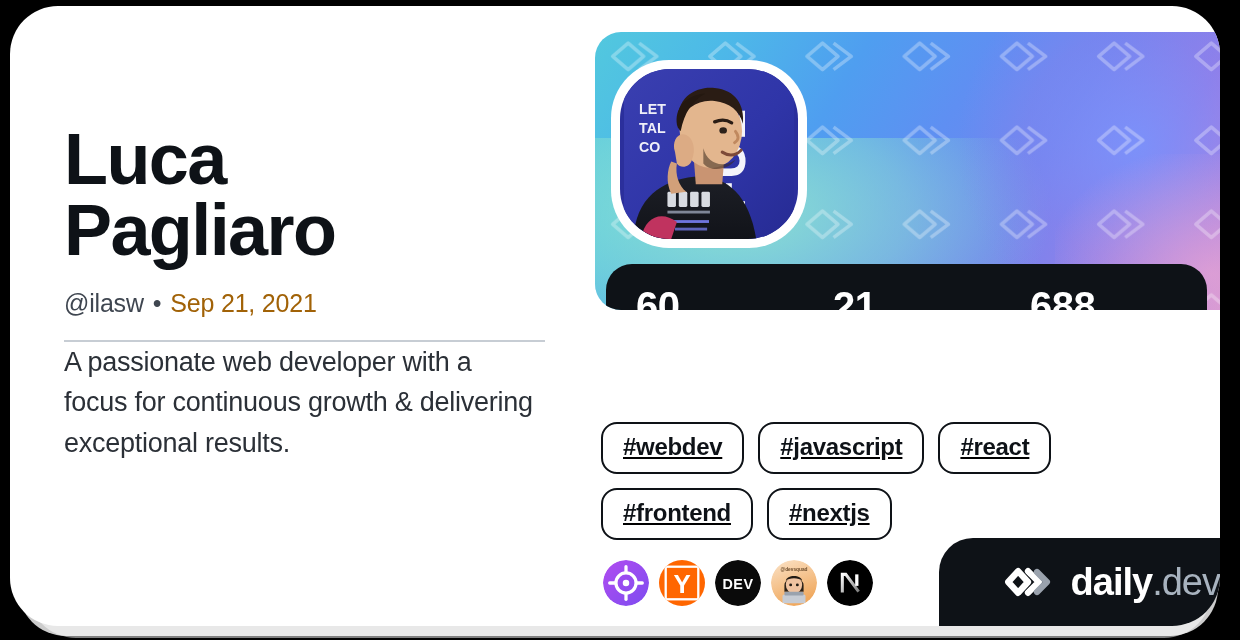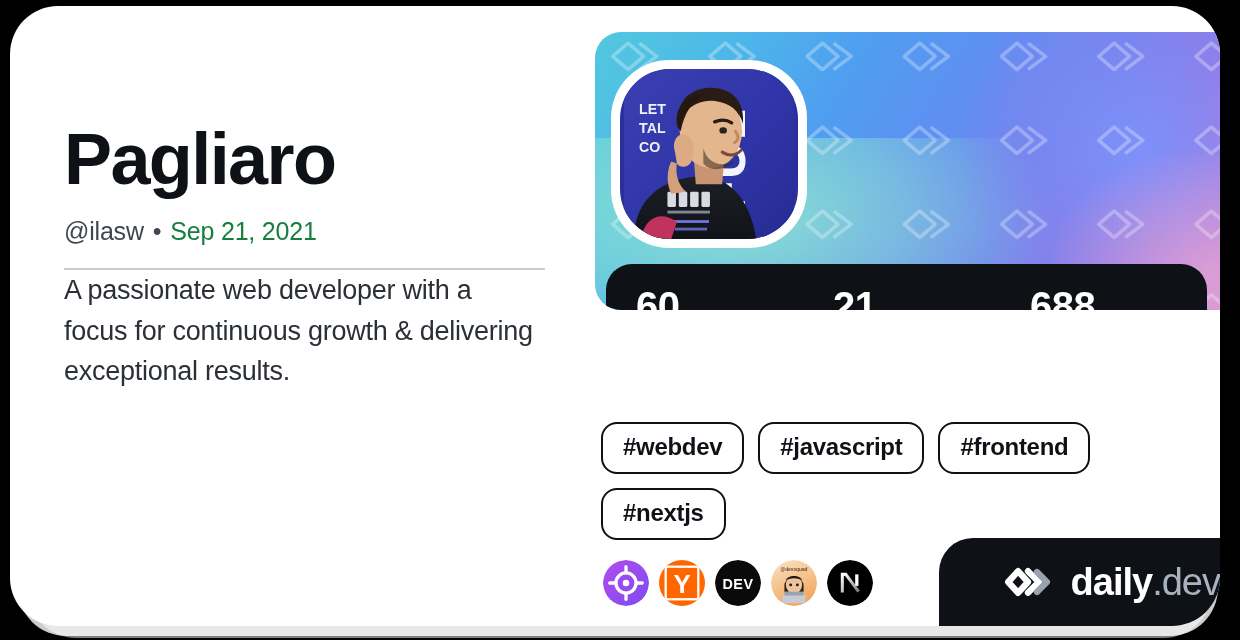--- a/index.html
+++ b/index.html
@@ -63,21 +63,21 @@
     align-items: center;
     font-size: 25px;
     letter-spacing: -0.2px;
   }
   .handle { color: #3f4650; font-weight: 400; }
   .meta-dot {
     color: #3f4650;
     margin: 0 9px;
     font-size: 25px;
   }
-  .joined-date { color: #15803d; font-weight: 400; }
+  .joined-date { color: #a16207; font-weight: 400; }
 
   .divider {
     margin-top: 22px;
     width: 481px;
     height: 2px;
     background: #c7cdd4;
   }
 
   .bio {
     width: 478px;
@@ -186,20 +186,21 @@
   }
 
   
   .tags {
     position: absolute;
     left: 6px; top: 390px;
     width: 612px;
     display: flex;
     flex-wrap: wrap;
     gap: 14px 14px;
+    text-decoration: underline;
   }
   .tag {
     border: 2px solid #0e1217;
     border-radius: 16px;
     padding: 9px 20px 11px;
     font-size: 24px;
     font-weight: 700;
     color: #0e1217;
     letter-spacing: -0.3px;
     background: #ffffff;
@@ -255,20 +256,21 @@
 <body>
 
 <div class="stack-layer stack-back"></div>
 <div class="stack-layer stack-mid"></div>
 
 <div class="card">
 
   <div class="left-col">
 
     <div class="display-name">
+      <div>Luca</div>
       <div>Pagliaro</div>
     </div>
 
     <div class="meta-row">
       <span class="handle">@ilasw</span>
       <span class="meta-dot">•</span>
       <span class="joined-date">Sep 21, 2021</span>
     </div>
 
     <div class="divider"></div>
@@ -380,20 +382,21 @@
           <div class="stat-value">688</div>
 
         </div>
 
       </div>
     </div>
 
     <div class="tags">
       <span class="tag">#webdev</span>
       <span class="tag">#javascript</span>
+      <span class="tag">#react</span>
       <span class="tag">#frontend</span>
       <span class="tag">#nextjs</span>
     </div>
 
     <div class="badges">
 
       <span class="badge">
         <svg viewBox="0 0 48 48">
           <defs>
             <linearGradient id="gcross" x1="0" y1="0" x2="1" y2="1">

